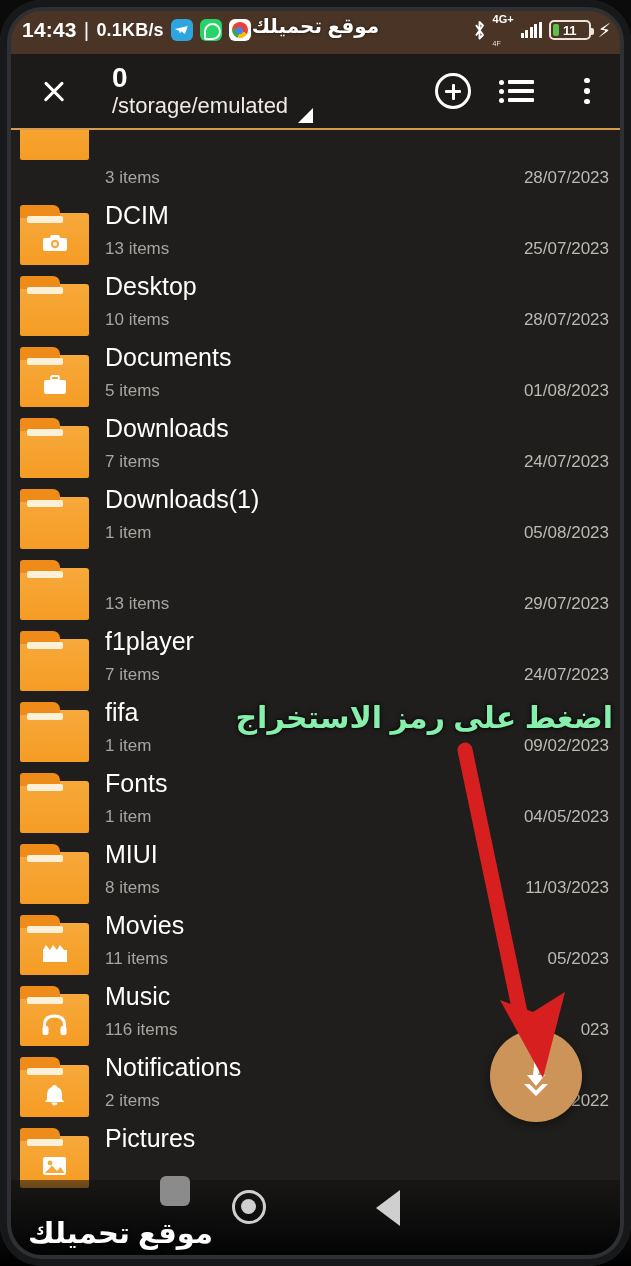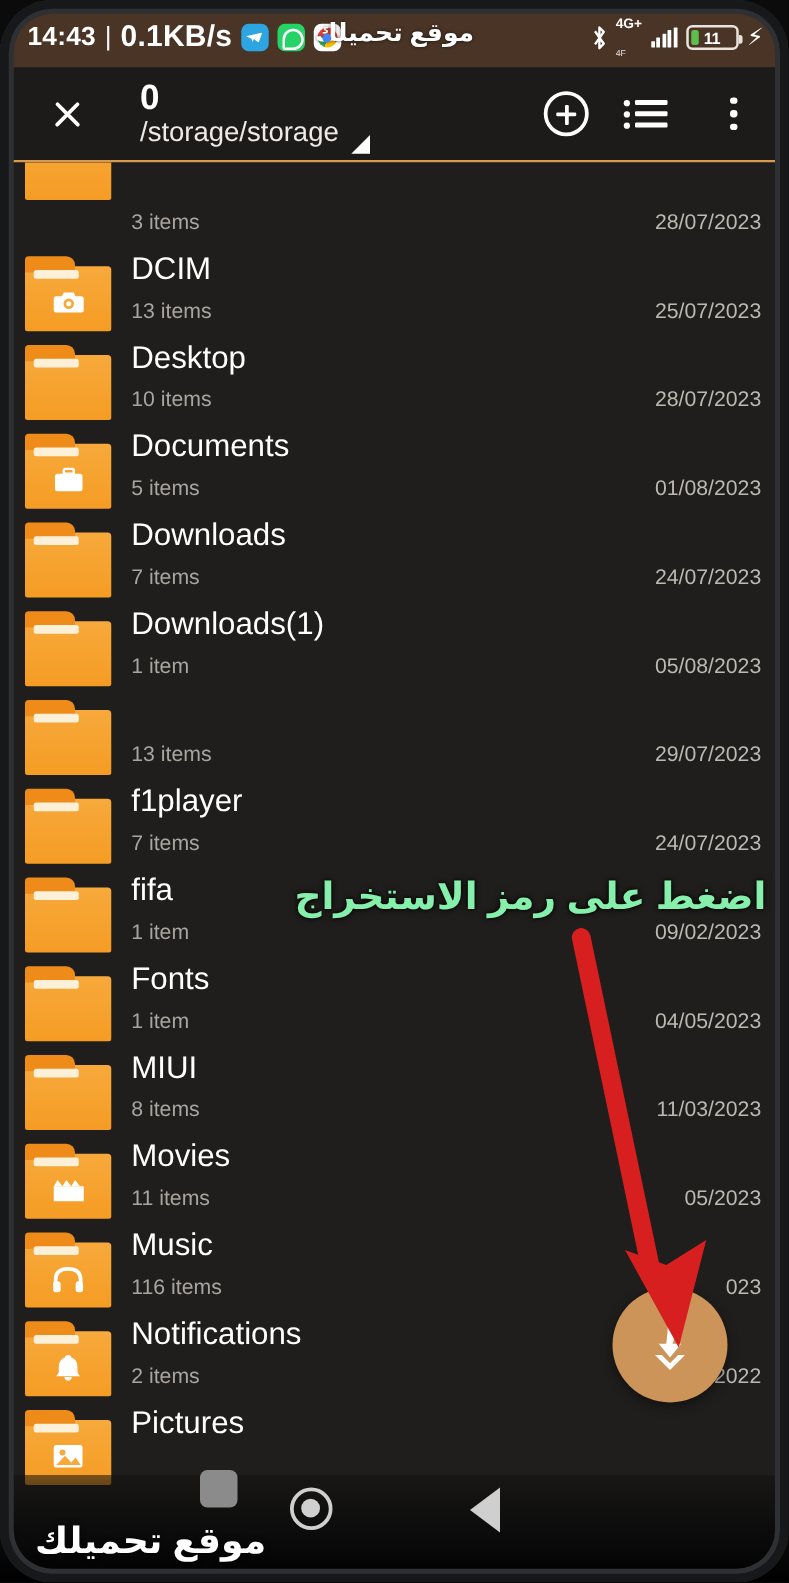--- a/index.html
+++ b/index.html
@@ -33,21 +33,21 @@
     position:relative;
     height:48px;
     background:#4a3425;
     display:flex; align-items:center;
     padding:0 14px 0 16px;
     color:#fff;
   }
   .sb-left{ display:flex; align-items:center; gap:7px; font-size:21px; font-weight:700; letter-spacing:.2px; white-space:nowrap;}
   .sb-time{ font-size:21px; font-weight:700; }
   .sb-sep{ font-weight:400; opacity:.95; }
-  .sb-net{ font-size:24px; font-weight:700; }
+  .sb-net{ font-size:18px; font-weight:700; }
   .appicon{ width:22px;height:22px;border-radius:6px;display:inline-block;position:relative;flex:none;}
   .ic-telegram{ background:#2ca5e0; }
   .ic-telegram:after{content:"";position:absolute;left:4px;top:7px;width:13px;height:8px;
      background:#fff;clip-path:polygon(0% 38%,100% 0%,78% 100%,48% 66%,40% 96%,34% 62%);}
   .ic-whatsapp{ background:#25d366; }
   .ic-whatsapp:after{content:"";position:absolute;left:4.5px;top:4px;width:13px;height:13px;border-radius:50%;
      border:2.6px solid #fff;border-bottom-left-radius:2px;}
   .ic-chrome{ background:#fff; }
   .ic-chrome:after{content:"";position:absolute;left:3px;top:3px;width:16px;height:16px;border-radius:50%;
      background:conic-gradient(#ea4335 0 33%,#fbbc05 0 55%,#34a853 0 78%,#ea4335 0 100%);}
@@ -255,21 +255,21 @@
           <span class="pct">11</span>
         </span>
         <span class="bolt">⚡</span>
       </div>
     </div>
 
     <div class="toolbar">
       <div class="tb-close"></div>
       <div class="tb-titlewrap">
         <div class="tb-title">0</div>
-        <div class="tb-sub">/storage/storage</div>
+        <div class="tb-sub">/storage/emulated</div>
       </div>
       <div class="tb-caret"></div>
 
       <div class="tb-actions">
         <div class="tb-btn ic-plus"></div>
         <div class="tb-btn ic-list">
           <span class="d r1"></span>
             <span class="l r1"></span>
           <span class="d r2"></span>
             <span class="l r2"></span>

